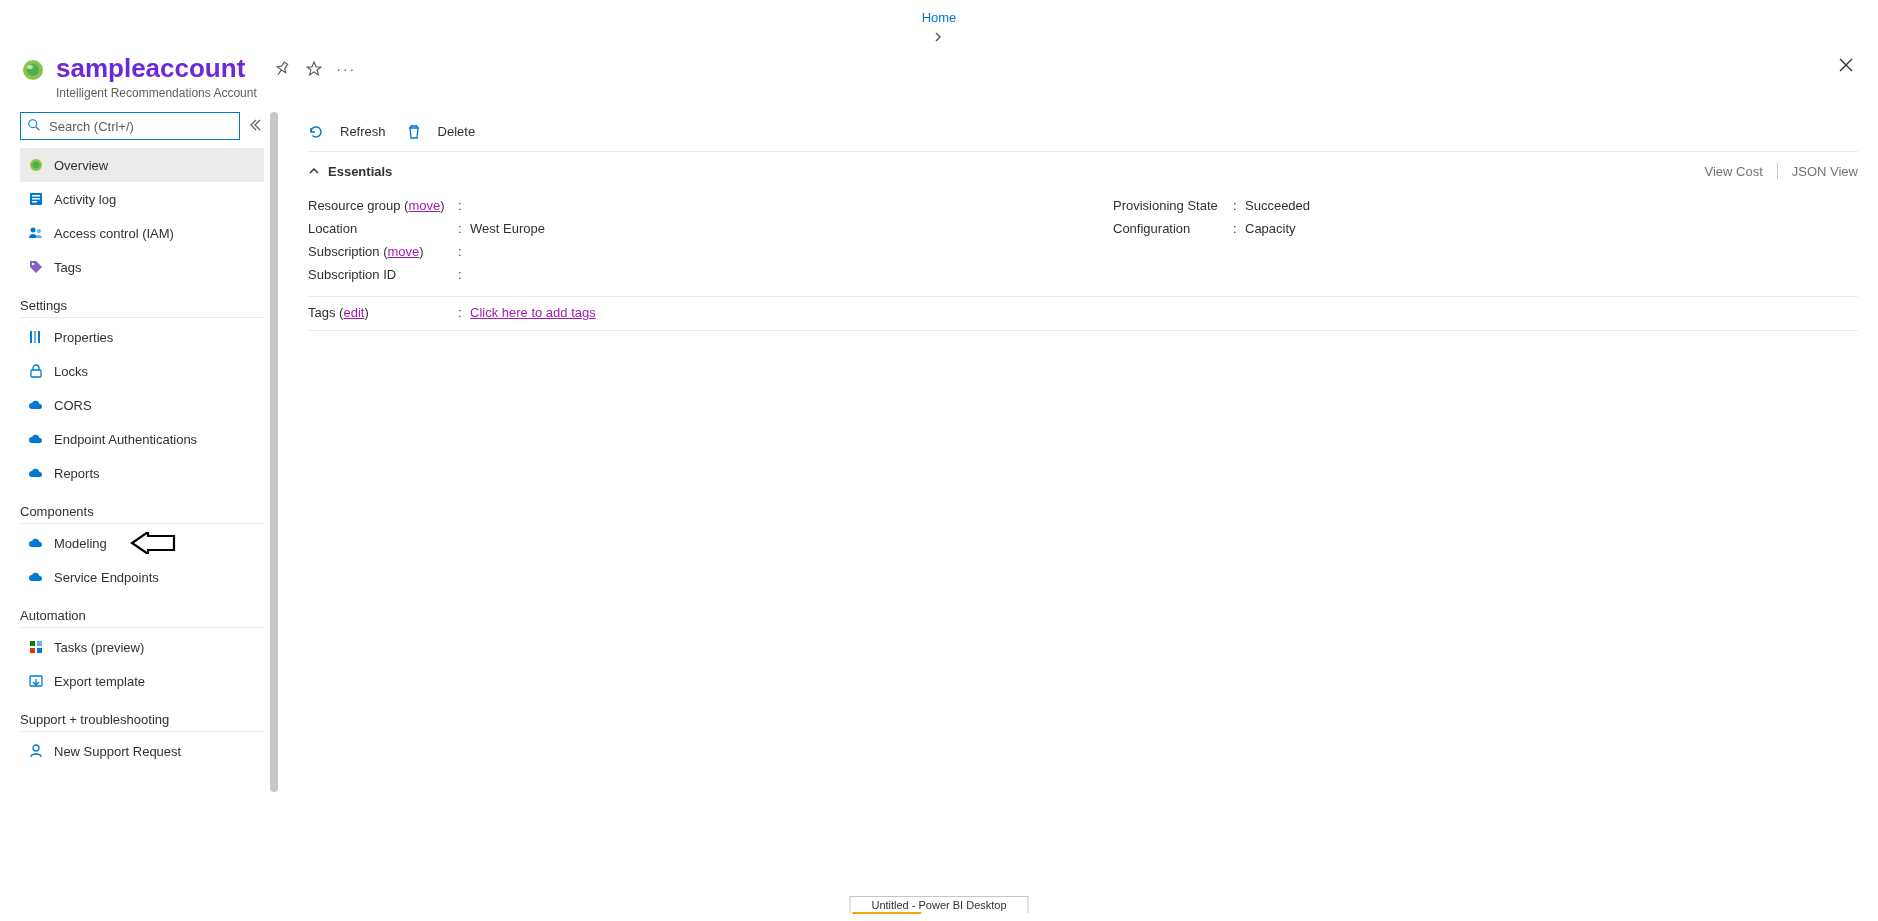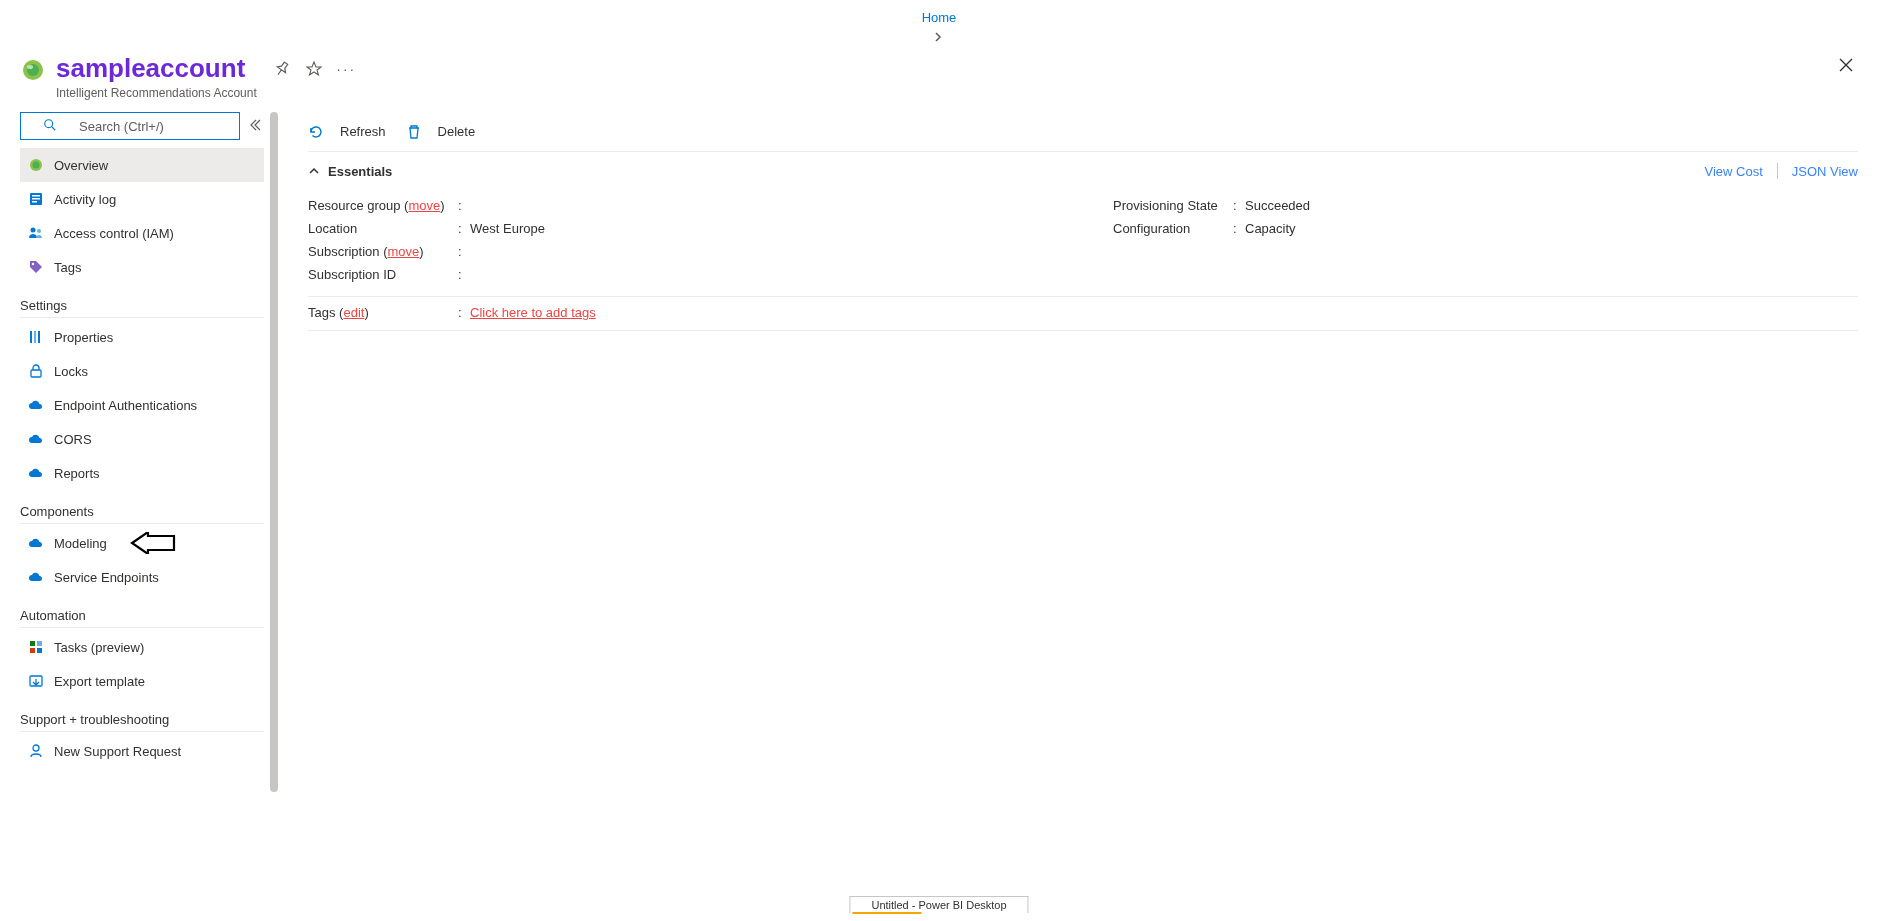--- a/index.html
+++ b/index.html
@@ -71,22 +71,22 @@
     align-items: center;
     gap: 8px;
     margin-bottom: 8px;
   }
   .search-box {
     flex: 1;
     border: 1px solid #0078d4;
     height: 28px;
     display: flex;
     align-items: center;
-    padding: 0 22px;
-    gap: 20px;
+    padding: 0 6px;
+    gap: 6px;
   }
   .search-box input {
     border: none;
     outline: none;
     width: 100%;
     font-size: 13px;
     color: #323130;
   }
   .search-box input::placeholder { color: #605e5c; }
   .collapse-btn { width:16px; height:16px; cursor:pointer; color:#605e5c; }
@@ -172,40 +172,40 @@
   .essentials-bar {
     display: flex;
     align-items: center;
     justify-content: space-between;
     height: 38px;
   }
   .essentials-left { display:flex; align-items:center; gap:8px; cursor:pointer; }
   .essentials-left .chev { width:12px; height:12px; }
   .essentials-title { font-size: 13px; font-weight: 600; }
   .essentials-links { display:flex; align-items:center; gap:14px; }
-  .essentials-links a { color:#3b82f6; text-decoration:none; font-size:13px; }
+  .essentials-links a { color:#737373; text-decoration:none; font-size:13px; }
   .essentials-links .divider { width:1px; height:16px; background:#c8c6c4; }
 
   .props {
     display: flex;
     gap: 60px;
     padding: 4px 0 10px 0;
     border-bottom: 1px solid #edebe9;
   }
   .props-col { flex:1; min-width:0; }
   .prop-row {
     display: flex;
     align-items: center;
     padding: 4px 0;
     font-size: 13px;
   }
   .prop-label { width: 150px; color:#323130; }
   .prop-sep   { width: 12px; color:#323130; }
   .prop-value { color:#323130; }
-  .prop-value a, .prop-label a { color:#ef4444; text-decoration: underline; }
+  .prop-value a, .prop-label a { color:#a21caf; text-decoration: underline; }
 
   .tags-row {
     display:flex; align-items:center; padding: 8px 0 10px 0;
     border-bottom: 1px solid #edebe9; font-size:13px;
   }
 
   
   .taskbar-chip {
     position: fixed;
     left: 50%;
@@ -360,29 +360,29 @@
                 </svg>
           </span>
           <span>Locks</span>
         </div>
         <div class="nav-item">
           <span class="nav-icon">
             <svg width="16" height="16" viewBox="0 0 16 16">
                   <path d="M4 12 a3 3 0 0 1 0-6 a4 4 0 0 1 7.5 1 a2.5 2.5 0 0 1 0 5 Z" fill="#0078d4"></path>
                 </svg>
           </span>
+          <span>CORS</span>
+        </div>
+        <div class="nav-item">
+          <span class="nav-icon">
+            <svg width="16" height="16" viewBox="0 0 16 16">
+                  <path d="M4 12 a3 3 0 0 1 0-6 a4 4 0 0 1 7.5 1 a2.5 2.5 0 0 1 0 5 Z" fill="#0078d4"></path>
+                </svg>
+          </span>
           <span>Endpoint Authentications</span>
-        </div>
-        <div class="nav-item">
-          <span class="nav-icon">
-            <svg width="16" height="16" viewBox="0 0 16 16">
-                  <path d="M4 12 a3 3 0 0 1 0-6 a4 4 0 0 1 7.5 1 a2.5 2.5 0 0 1 0 5 Z" fill="#0078d4"></path>
-                </svg>
-          </span>
-          <span>CORS</span>
         </div>
         <div class="nav-item">
           <span class="nav-icon">
             <svg width="16" height="16" viewBox="0 0 16 16">
                   <path d="M4 12 a3 3 0 0 1 0-6 a4 4 0 0 1 7.5 1 a2.5 2.5 0 0 1 0 5 Z" fill="#0078d4"></path>
                 </svg>
           </span>
           <span>Reports</span>
         </div>
 

